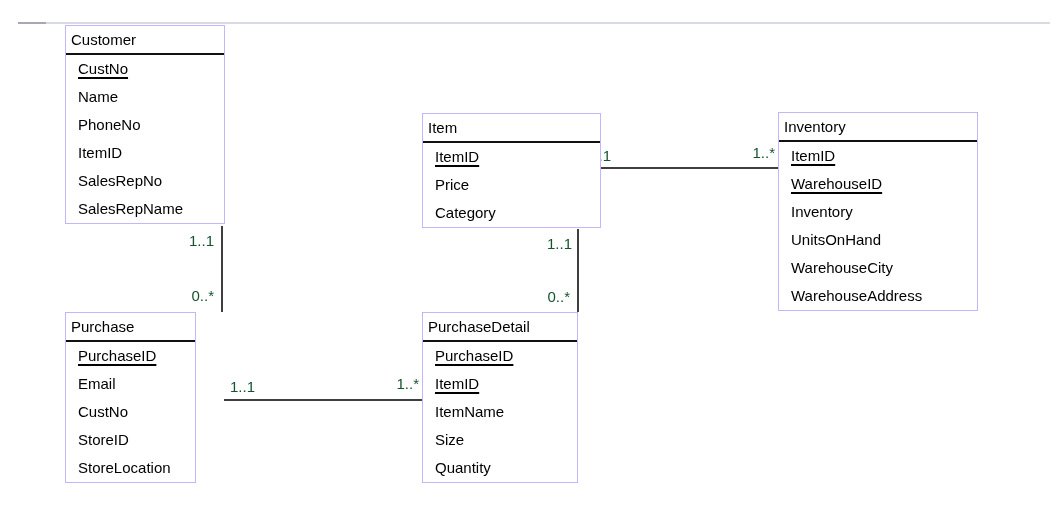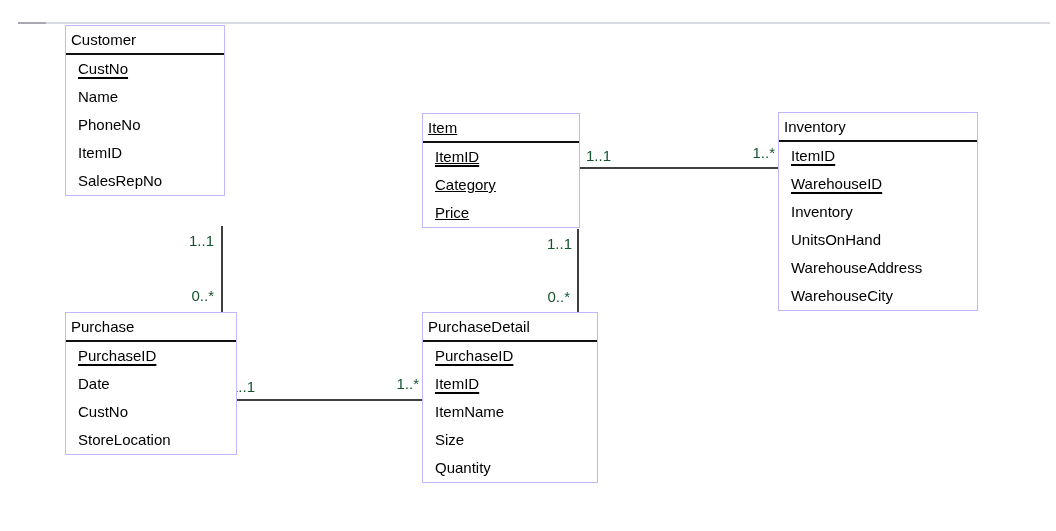--- a/index.html
+++ b/index.html
@@ -94,48 +94,50 @@
   <div class="mult" style="left:230px; top:378px;">1..1</div>
   <div class="mult right" style="left:354px; top:375px; width:65px;">1..*</div>
 
   <div class="entity" style="left:65px; top:25px; width:160px;">
       <div class="entity-header">Customer</div>
       <div class="attr pk"><span class="attr-text">CustNo</span></div>
       <div class="attr"><span class="attr-text">Name</span></div>
       <div class="attr"><span class="attr-text">PhoneNo</span></div>
       <div class="attr"><span class="attr-text">ItemID</span></div>
       <div class="attr"><span class="attr-text">SalesRepNo</span></div>
+      <div class="attr"><span class="attr-text">SalesRepName</span></div>
     </div>
 
-  <div class="entity" style="left:422px; top:113px; width:158px;text-decoration:underline;">
+  <div class="entity" style="left:422px; top:113px; width:179px;">
       <div class="entity-header">Item</div>
       <div class="attr pk"><span class="attr-text">ItemID</span></div>
+      <div class="attr"><span class="attr-text">Price</span></div>
       <div class="attr"><span class="attr-text">Category</span></div>
-      <div class="attr"><span class="attr-text">Price</span></div>
     </div>
 
   <div class="entity" style="left:778px; top:112px; width:200px;">
       <div class="entity-header">Inventory</div>
       <div class="attr pk"><span class="attr-text">ItemID</span></div>
       <div class="attr pk"><span class="attr-text">WarehouseID</span></div>
       <div class="attr"><span class="attr-text">Inventory</span></div>
       <div class="attr"><span class="attr-text">UnitsOnHand</span></div>
+      <div class="attr"><span class="attr-text">WarehouseCity</span></div>
       <div class="attr"><span class="attr-text">WarehouseAddress</span></div>
-      <div class="attr"><span class="attr-text">WarehouseCity</span></div>
     </div>
 
-  <div class="entity" style="left:65px; top:312px; width:172px;">
+  <div class="entity" style="left:65px; top:312px; width:131px;">
       <div class="entity-header">Purchase</div>
       <div class="attr pk"><span class="attr-text">PurchaseID</span></div>
-      <div class="attr"><span class="attr-text">Date</span></div>
+      <div class="attr"><span class="attr-text">Email</span></div>
       <div class="attr"><span class="attr-text">CustNo</span></div>
+      <div class="attr"><span class="attr-text">StoreID</span></div>
       <div class="attr"><span class="attr-text">StoreLocation</span></div>
     </div>
 
-  <div class="entity" style="left:422px; top:312px; width:176px;">
+  <div class="entity" style="left:422px; top:312px; width:156px;">
       <div class="entity-header">PurchaseDetail</div>
       <div class="attr pk"><span class="attr-text">PurchaseID</span></div>
       <div class="attr pk"><span class="attr-text">ItemID</span></div>
       <div class="attr"><span class="attr-text">ItemName</span></div>
       <div class="attr"><span class="attr-text">Size</span></div>
       <div class="attr"><span class="attr-text">Quantity</span></div>
     </div>
 
 </div>
 

